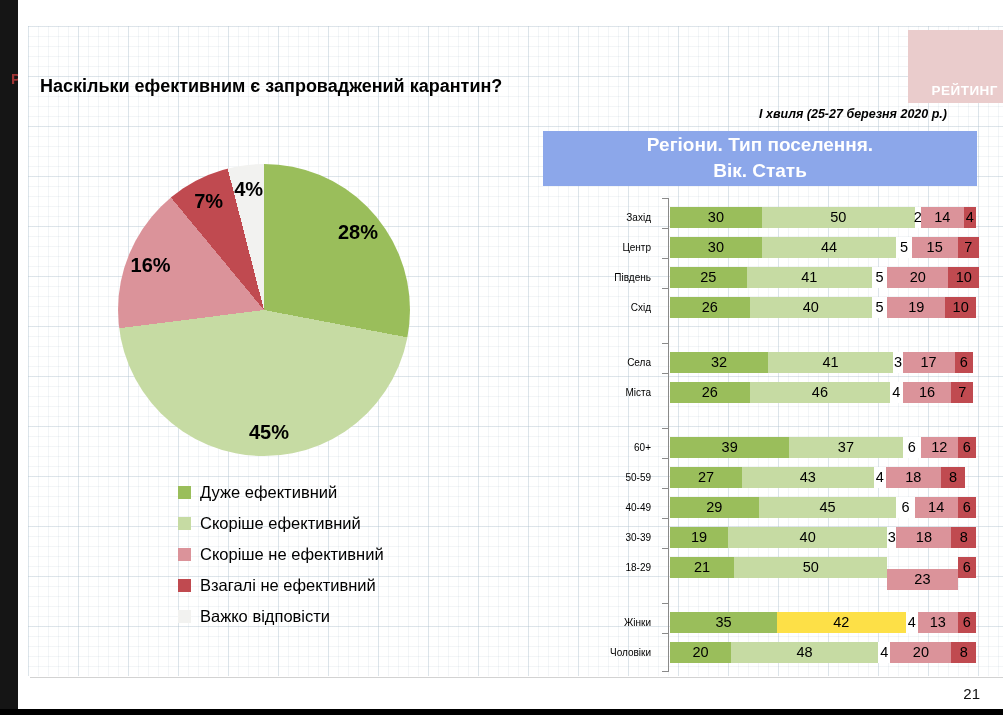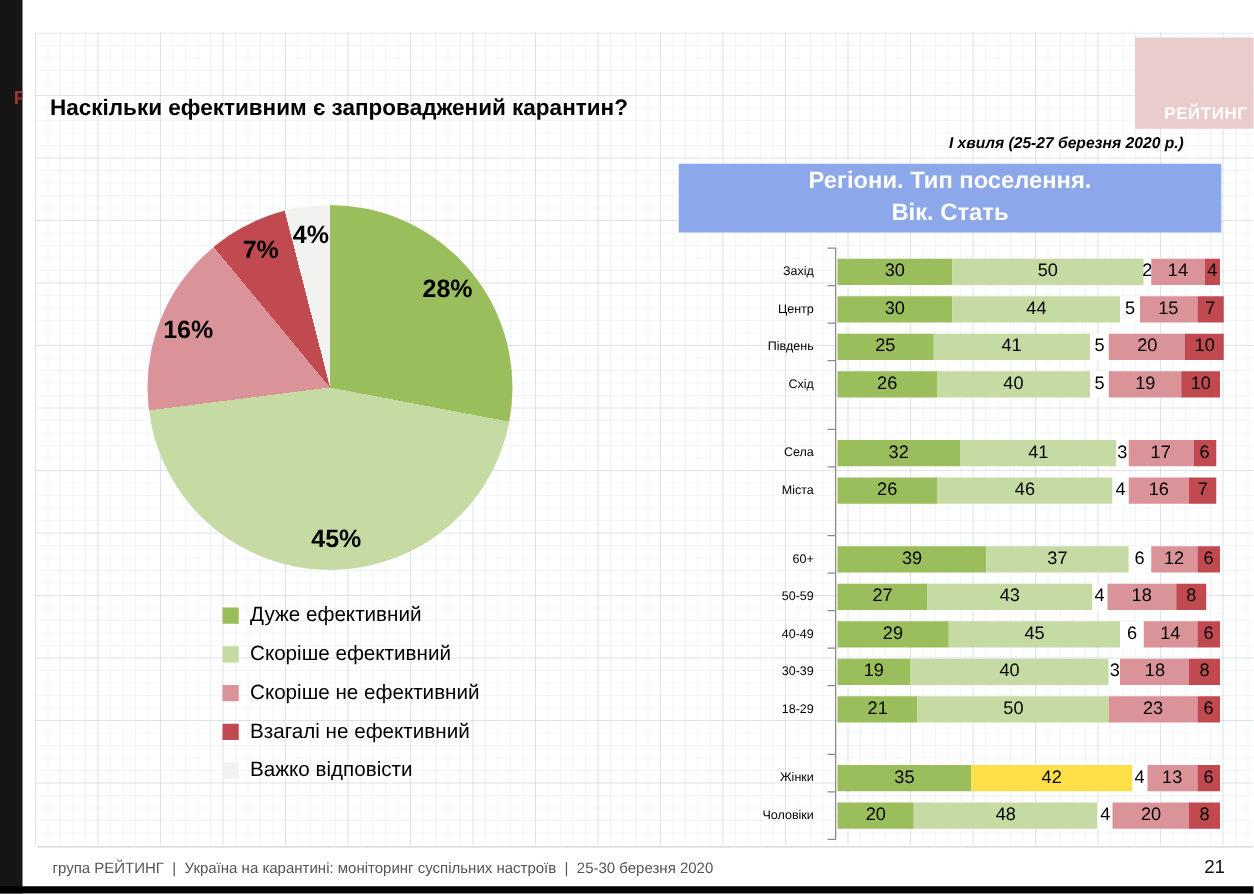--- a/index.html
+++ b/index.html
@@ -278,21 +278,21 @@
       </div>
       <div class="tick" style="top: 518px;"></div>
       <div class="bar-row-label" style="top: 557px;">18-29</div>
       <div class="bar-row" style="left: 670px; top: 557px;">
         <div class="bar-seg" style="width: 64.26px; background: rgb(154, 190, 91);">
           <span class="bar-val">21</span>
         </div>
         <div class="bar-seg" style="width: 153px; background: rgb(198, 219, 163);">
           <span class="bar-val">50</span>
         </div>
-        <div class="bar-seg" style="width: 70.38px; background: rgb(219, 147, 154);">
+        <div class="bar-seg" style="width: 70.38px; background: rgb(219, 147, 154); margin-top: 12px;">
           <span class="bar-val">23</span>
         </div>
         <div class="bar-seg" style="width: 18.36px; background: rgb(192, 74, 80);">
           <span class="bar-val">6</span>
         </div>
       </div>
       <div class="tick" style="top: 548px;"></div>
       <div class="bar-row-label" style="top: 612px;">Жінки</div>
       <div class="bar-row" style="left: 670px; top: 612px;">
         <div class="bar-seg" style="width: 107.1px; background: rgb(154, 190, 91);">
@@ -329,21 +329,20 @@
         <div class="bar-seg" style="width: 24.48px; background: rgb(192, 74, 80);">
           <span class="bar-val">8</span>
         </div>
       </div>
       <div class="tick" style="top: 633px;"></div>
       <div class="tick" style="top: 671px;"></div>
       <div class="axis"></div>
     </div>
 
   <div class="footer-rule"></div>
-  <div class="footer">група РЕЙТИНГ  |  Україна на карантині: моніторинг суспільних настроїв  |  25-30 березня 2020</div>
   <div class="page-num">21</div>
 
   <div class="bottom-strip"></div>
 <div class="pie-label" style="left: 358.003px; top: 232.234px;">28%</div>
     <div class="pie-label" style="left: 269px; top: 431.94px;">45%</div>
     <div class="pie-label" style="left: 150.567px; top: 265.089px;">16%</div>
     <div class="pie-label" style="left: 208.613px; top: 201.297px;">7%</div>
     <div class="pie-label" style="left: 248.709px; top: 188.962px;">4%</div>
   </div>
 

